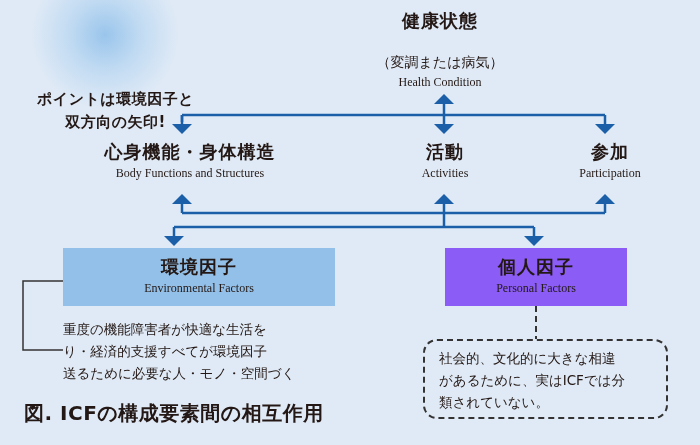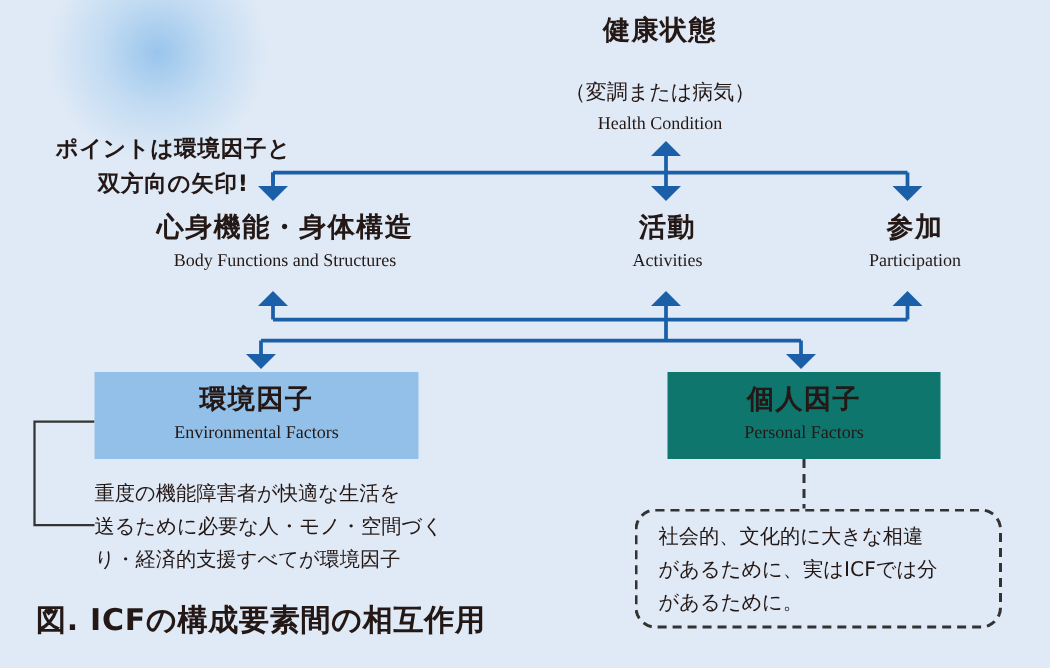--- a/index.html
+++ b/index.html
@@ -22,22 +22,22 @@
   .node-title { font-weight: bold; font-size: 18px; line-height: 22px; letter-spacing: 1px; text-align: center; white-space: nowrap; }
   .node-sub { font-family: Liberation Serif, serif; font-size: 12px; line-height: 20px; text-align: center; white-space: nowrap; }
   .node-jp-sub { font-size: 14px; line-height: 20px; text-align: center; white-space: nowrap; margin-top: 20px; }
 
   #health { left: 340px; top: 10px; width: 200px; }
   #body-fn { left: 40px; top: 141px; width: 300px; }
   #activities { left: 390px; top: 141px; width: 110px; }
   #participation { left: 545px; top: 141px; width: 130px; }
 
   .factor-box { position: absolute; height: 58px; display: flex; flex-direction: column; justify-content: center; }
-  #env-box { left: 63px; top: 248px; width: 216px; background: #93c0e8; }
-  #pers-box { left: 445px; top: 248px; width: 182px; background: #0f766e; }
+  #env-box { left: 63px; top: 248px; width: 272px; background: #93c0e8; }
+  #pers-box { left: 445px; top: 248px; width: 182px; background: #8b5cf6; }
 
   .env-note { left: 63px; top: 318px; width: 270px; font-size: 13.5px; line-height: 22px; white-space: nowrap; }
   .pers-note {
     left: 423px; top: 339px; width: 245px; height: 80px; box-sizing: border-box;
     border: 2px dashed #333; border-radius: 14px;
     padding: 6px 0 0 14px; font-size: 13.5px; line-height: 22px; white-space: nowrap;
   }
   .caption { left: 24px; top: 400px; font-weight: bold; font-size: 20px; letter-spacing: 0.5px; white-space: nowrap; }
 
   svg.lines { position: absolute; left: 0; top: 0; }
@@ -113,23 +113,23 @@
   <div class="node-sub">Environmental Factors</div>
 </div>
 
 <div class="factor-box" id="pers-box">
   <div class="node-title">個人因子</div>
   <div class="node-sub">Personal Factors</div>
 </div>
 
 <div class="abs env-note">
   <div>重度の機能障害者が快適な生活を</div>
+  <div>り・経済的支援すべてが環境因子</div>
   <div>送るために必要な人・モノ・空間づく</div>
-  <div>り・経済的支援すべてが環境因子</div>
 </div>
 
 <div class="abs pers-note">
   <div>社会的、文化的に大きな相違</div>
   <div>があるために、実はICFでは分</div>
-  <div>があるために。</div>
+  <div>類されていない。</div>
 </div>
 
 <div class="abs caption">図. ICFの構成要素間の相互作用</div>
 
 </body></html>

